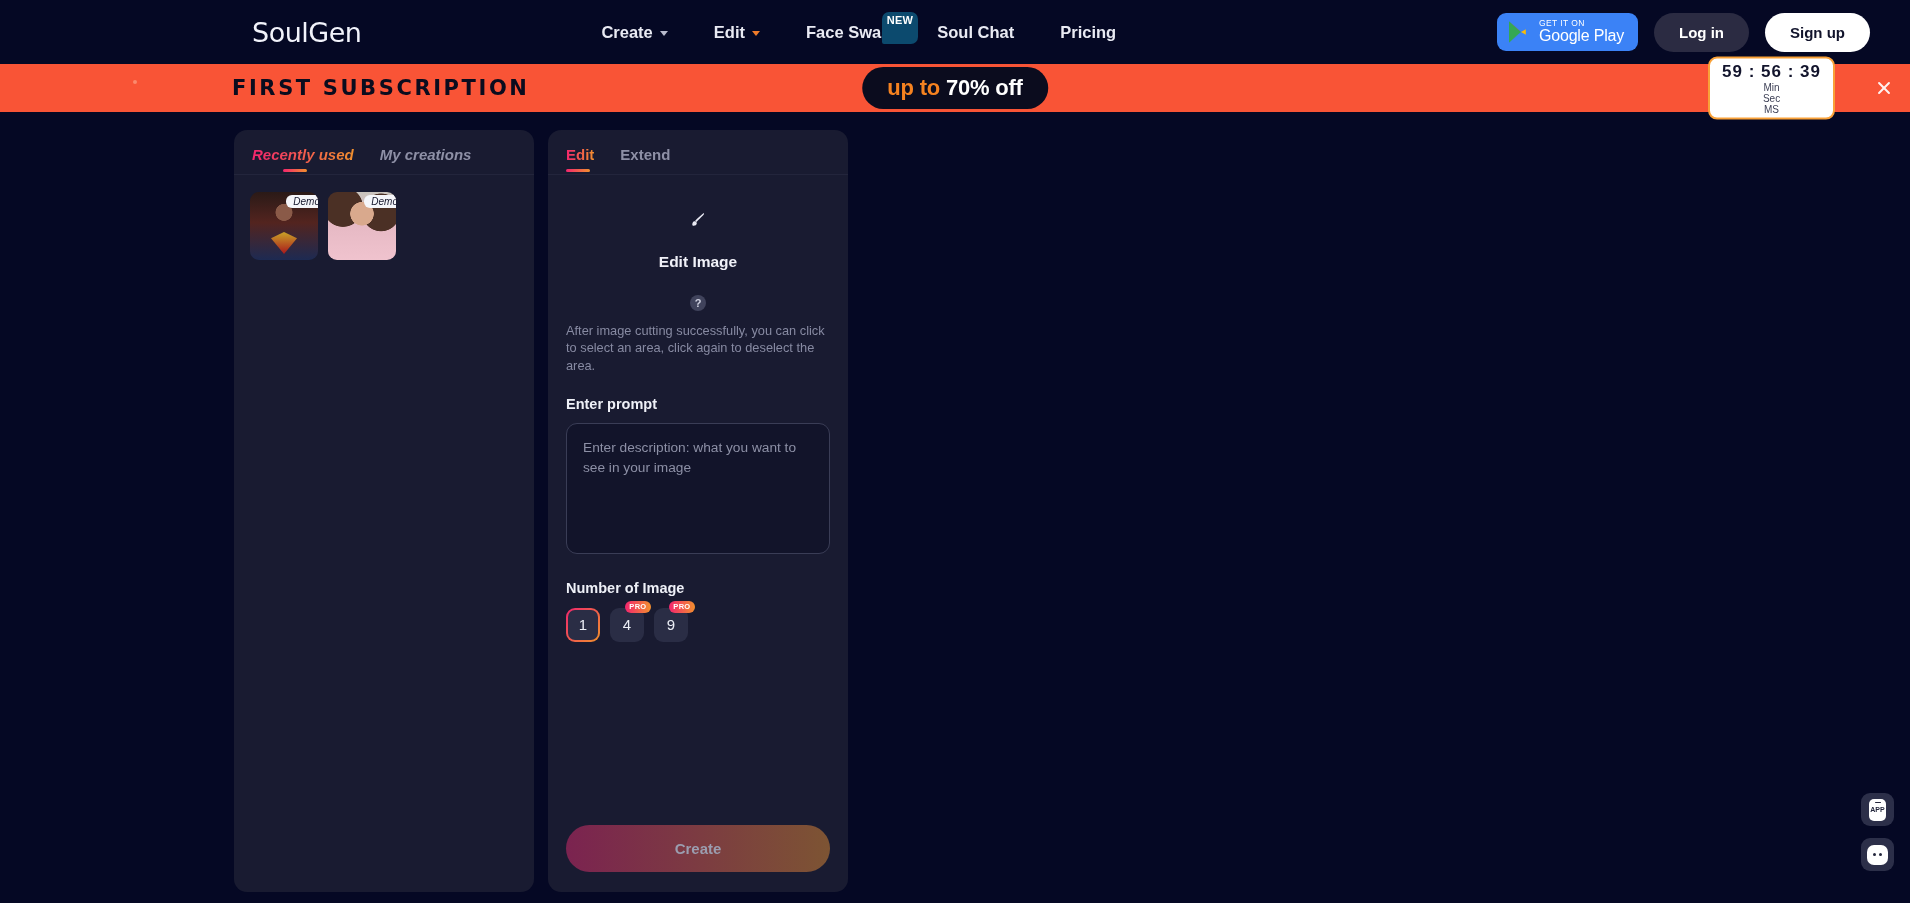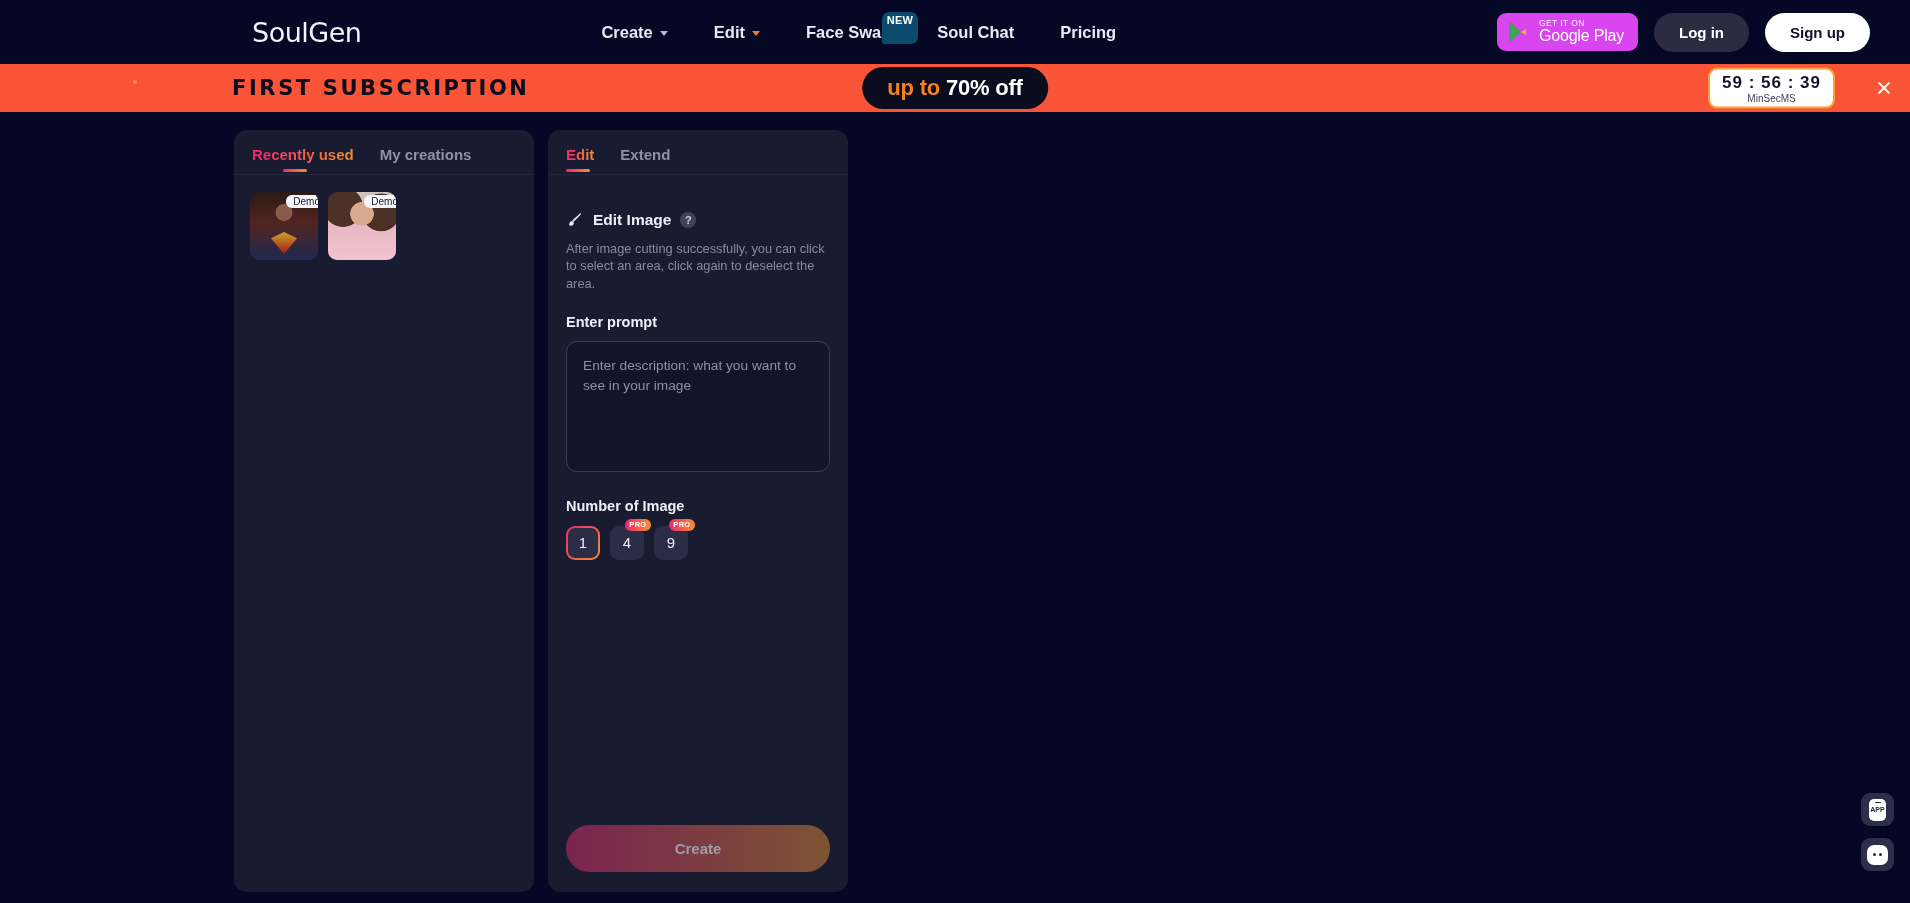--- a/index.html
+++ b/index.html
@@ -64,21 +64,21 @@
     letter-spacing: .3px;
   }
   .nav-right {
     margin-left: auto;
     display: flex;
     align-items: center;
     gap: 16px;
   }
   .gplay {
     display: flex; align-items: center; gap: 9px;
-    background: #d946ef;
+    background: #3b82f6;
     border-radius: 9px;
     padding: 6px 14px 6px 11px;
     cursor: pointer;
   }
   .gplay-txt { line-height: 1.05; }
   .gplay-small { font-size: 8.5px; color: #fff; letter-spacing: .4px; }
   .gplay-big { font-size: 16px; color: #fff; font-weight: 400; letter-spacing: -.2px; }
   .btn-login {
     background: #2b2b42;
     color: #fff;
@@ -146,24 +146,25 @@
     text-align: center;
     min-width: 122px;
   }
   .timer-nums {
     font-size: 17px; font-weight: 700;
     color: #12142c;
     letter-spacing: 1px;
     line-height: 1.05;
   }
   .timer-labels {
-    display: flex; justify-content: center;
+    display: flex; justify-content: flex-end;
     font-size: 10px; color: #3c3f55;
     margin-top: 1px;
     padding: 0 2px;
+    flex-direction: column;
   }
   .promo-close {
     position: absolute;
     right: 18px; top: 50%;
     transform: translateY(-50%);
     width: 16px; height: 16px;
     cursor: pointer;
     opacity: .92;
   }
   .promo-close::before, .promo-close::after {
@@ -184,20 +185,21 @@
   }
   .panel { background: #191b31; border-radius: 13px; }
 
   
   .left-panel {
     width: 300px;
     margin-left: 234px;
     height: 762px;
     display: flex;
     flex-direction: column;
+    font-style: italic;
   }
   .tabs {
     display: flex;
     gap: 26px;
     padding: 16px 18px 0 18px;
     border-bottom: 1px solid #23253c;
   }
   .tab {
     position: relative;
     font-size: 15px;
@@ -311,22 +313,23 @@
   .right-panel {
     width: 300px;
     margin-right: 196px;
     height: 762px;
     display: flex;
     flex-direction: column;
     position: relative;
   }
   .rp-body { padding: 18px 18px 0 18px; flex: 1; overflow: hidden; }
   .rp-title-row {
-    display: flex; align-items: center; gap: 9px;
+    display: flex; align-items: center; gap: 24px;
     margin-top: 18px;
+    flex-direction: column;
   }
   .wand-icon { width: 18px; height: 18px; display: block; }
   .rp-title { font-size: 15.5px; font-weight: 700; color: #f0f1f8; }
   .q-mark {
     width: 16px; height: 16px; border-radius: 50%;
     background: #40435c; color: #cfd1e0;
     font-size: 11px; font-weight: 700;
     display: flex; align-items: center; justify-content: center;
     cursor: pointer;
   }

